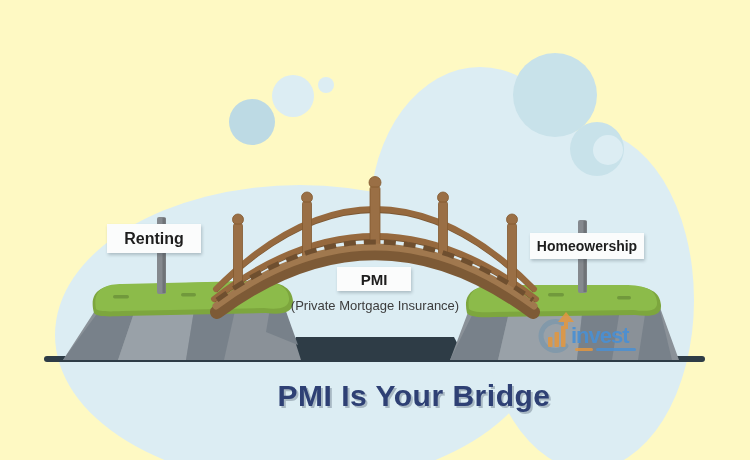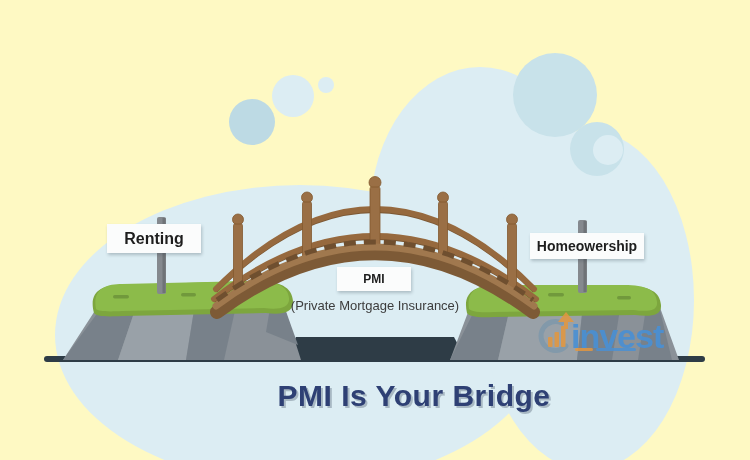--- a/index.html
+++ b/index.html
@@ -2,25 +2,25 @@
 <html><head>
 <meta charset="utf-8">
 <style>
   html,body{margin:0;padding:0;background:#c8e2ea;font-family:"Liberation Sans",sans-serif;}
   .stage{position:relative;width:750px;height:460px;background:#fef9c3;overflow:hidden;}
   .stage svg{position:absolute;left:0;top:0;}
   .overlay{position:absolute;display:flex;align-items:center;justify-content:center;}
   .sign{background:#fbfcfc;box-shadow:1px 2px 3px rgba(50,70,80,.28);color:#1e1e1e;font-weight:bold;}
   .sign-renting{left:107px;top:224px;width:94px;height:29px;font-size:16px;}
   .sign-home{left:530px;top:227px;width:114px;height:26px;font-size:14px;margin-top:6px;}
-  .sign-pmi{left:337px;top:267px;width:74px;height:24px;font-size:12px;justify-content:center;}
+  .sign-pmi{left:337px;top:267px;width:74px;height:24px;font-size:15px;justify-content:center;}
   .sublabel{left:0;top:296px;width:750px;height:18px;font-size:13px;color:#3c3c3c;}
   .title{left:0;top:379px;width:750px;height:34px;font-size:30px;font-weight:bold;color:#2e4074;
          letter-spacing:.5px;text-shadow:2px 2px 0 rgba(90,105,122,.40);padding-left:39px;}
-  .logo-text{left:571px;top:317px;width:80px;height:38px;font-size:34px;font-weight:bold;
+  .logo-text{left:571px;top:317px;width:80px;height:38px;font-size:22px;font-weight:bold;
              color:rgba(74,143,210,.92);letter-spacing:-1px;justify-content:flex-start;text-align:center;}
   .tag-bar{position:absolute;height:3px;border-radius:1.5px;}
   .tag-bar.orange{left:575px;top:348px;width:18px;background:rgba(227,151,62,.85);}
   .tag-bar.blue{left:596px;top:348px;width:40px;background:rgba(74,143,210,.85);}
 </style>
 </head>
 <body>
 
 <div class="stage">
 

